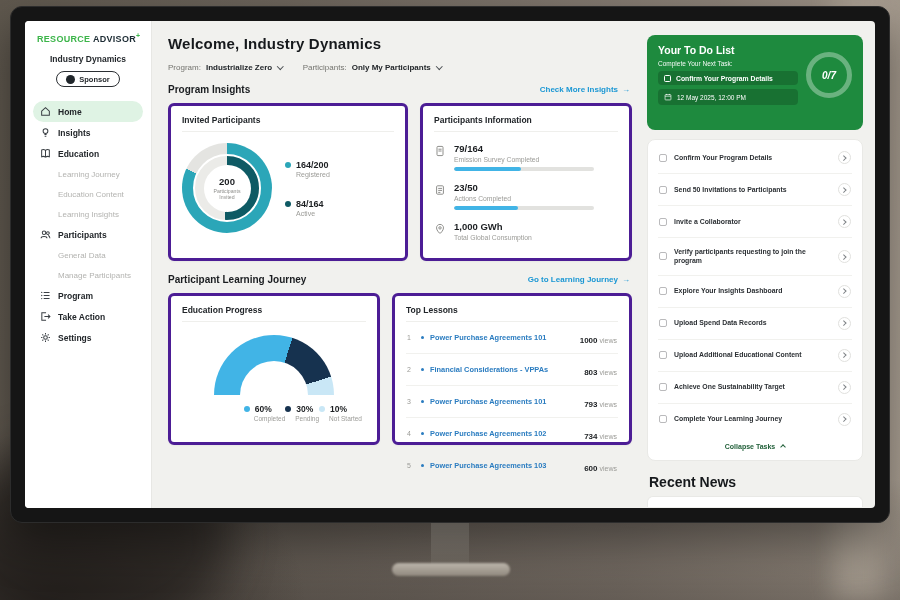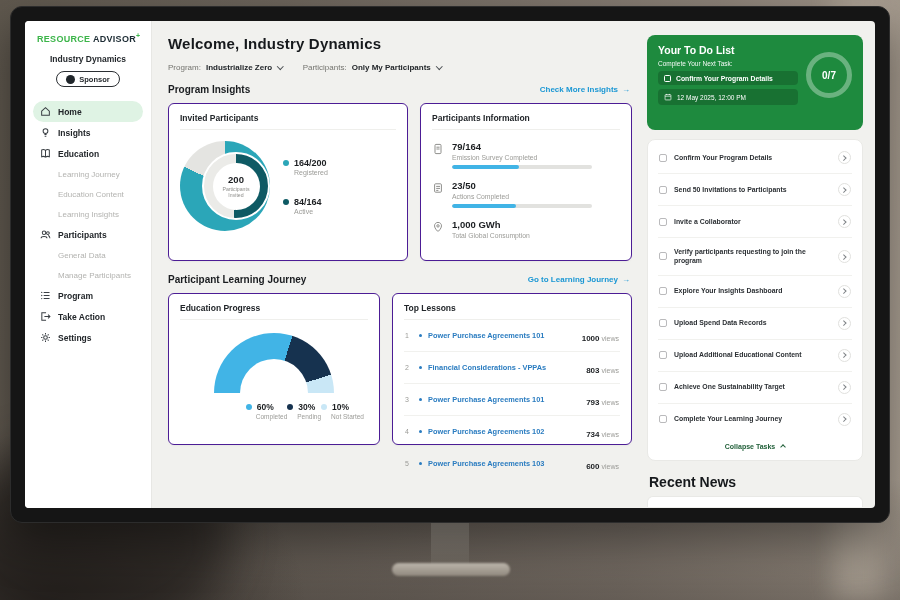--- a/index.html
+++ b/index.html
@@ -50,31 +50,31 @@
   .welcome { font-size:15px; font-weight:700; color:#16191c; margin:8px 0 11px; letter-spacing:0.2px; }
   .filters { display:flex; gap:20px; align-items:flex-end; font-size:8px; color:#74746f; margin-bottom:12px; }
   .filter { display:flex; align-items:center; }
   .filter-value { font-weight:700; color:#22262a; margin-left:5px; }
   .chev-down { width:4.5px; height:4.5px; border-right:1.2px solid #4a4e52; border-bottom:1.2px solid #4a4e52;
     transform:rotate(45deg); display:inline-block; margin:-2px 0 0 6px; }
   .section-row { display:flex; justify-content:space-between; align-items:center; margin:2px 2px 8px 0; }
   .section-title { font-size:10px; font-weight:700; color:#1a1d20; }
   .section-link { font-size:8px; font-weight:700; color:#1a97d4; display:flex; align-items:center; gap:4px; cursor:pointer; }
   .cards-row { display:flex; gap:12px; }
-  .card { background:#fff; border:1px solid #4c1d95; border-radius:6px; padding:9px 11px;
+  .card { background:#fff; border:3px solid #4c1d95; border-radius:6px; padding:9px 11px;
     box-shadow:0 1px 2px rgba(0,0,0,0.04); }
   .card-title { font-size:8.5px; font-weight:700; color:#22262a; padding-bottom:6px; border-bottom:1px solid #efefec; }
   .card-invited { width:240px; height:158px; }
   .card-info { width:212px; height:158px; }
   .card-edu { width:212px; height:152px; }
   .card-lessons { width:240px; height:152px; }
 
   
   .invited-body { display:flex; align-items:center; gap:13px; padding-top:11px; }
-  .donut { width:90px; height:90px; border-radius:50%; display:flex; align-items:center; justify-content:flex-end; flex:none; }
+  .donut { width:90px; height:90px; border-radius:50%; display:flex; align-items:center; justify-content:center; flex:none; }
   .donut-mid { width:68px; height:68px; border-radius:50%; border:2.5px solid #fff; display:flex; align-items:center; justify-content:center; }
   .donut-hole { width:47px; height:47px; border-radius:50%; background:#fff; display:flex; flex-direction:column;
     align-items:center; justify-content:center; text-align:center; }
   .donut-val { font-size:9.5px; font-weight:700; color:#1b1e21; }
   .donut-cap { font-size:5.2px; color:#8f8f8c; width:34px; line-height:1.2; margin-top:1px; }
   .legend-col { display:flex; flex-direction:column; gap:21px; }
   .legend-line { display:flex; align-items:center; gap:5px; }
   .dot { width:6px; height:6px; border-radius:50%; flex:none; }
   .legend-val { font-size:9px; font-weight:700; color:#1b1e21; }
   .legend-cap { font-size:7px; color:#9b9b97; margin-left:11px; margin-top:1px; }
@@ -113,21 +113,21 @@
   .todo-green { background:#1e8a3e; border-radius:8px; padding:9px 11px; color:#fff; position:relative; height:95px; }
   .todo-title { font-size:10.5px; font-weight:700; }
   .todo-sub { font-size:6.5px; opacity:0.95; margin-top:4px; }
   .todo-pill { margin-top:4px; background:rgba(0,0,0,0.18); border-radius:4px; padding:3.5px 6px;
     display:flex; align-items:center; gap:5px; width:140px; font-size:6.8px; font-weight:700; }
   .todo-check { width:7px; height:7px; border:1px solid #fff; border-radius:1.5px; flex:none; }
   .todo-date { font-weight:400; font-size:6.5px; }
   .todo-date .icon svg { width:8px; height:8px; }
   .progress-ring { position:absolute; right:11px; top:17px; width:46px; height:46px; border-radius:50%;
     border:5px solid rgba(255,255,255,0.34); display:flex; align-items:center; justify-content:center;
-    font-size:10px; font-weight:700; }
+    font-size:10px; font-weight:700;font-style:italic; }
   .todo-tasks { background:#fff; border:1px solid #e9e9e6; border-radius:8px; margin-top:9px; padding:2px 10px 0; }
   .task { display:flex; align-items:center; gap:7px; padding:9px 1px; border-bottom:1px solid #f1f1ee; cursor:pointer; }
   .task-check { width:8px; height:8px; border:1px solid #bababc; border-radius:2px; flex:none; }
   .task-label { flex:1; font-size:6.9px; font-weight:700; color:#2b2f33; line-height:1.35; }
   .task-go { width:13px; height:13px; border:1px solid #e1e1de; border-radius:50%; display:flex;
     align-items:center; justify-content:center; flex:none; }
   .chev-right { width:3.5px; height:3.5px; border-right:1.1px solid #7d8185; border-top:1.1px solid #7d8185;
     transform:rotate(45deg); margin-left:-1px; }
   .collapse-row { display:flex; align-items:center; justify-content:center; gap:6px; padding:8px 0 10px;
     font-size:7px; font-weight:700; color:#22603a; cursor:pointer; }

